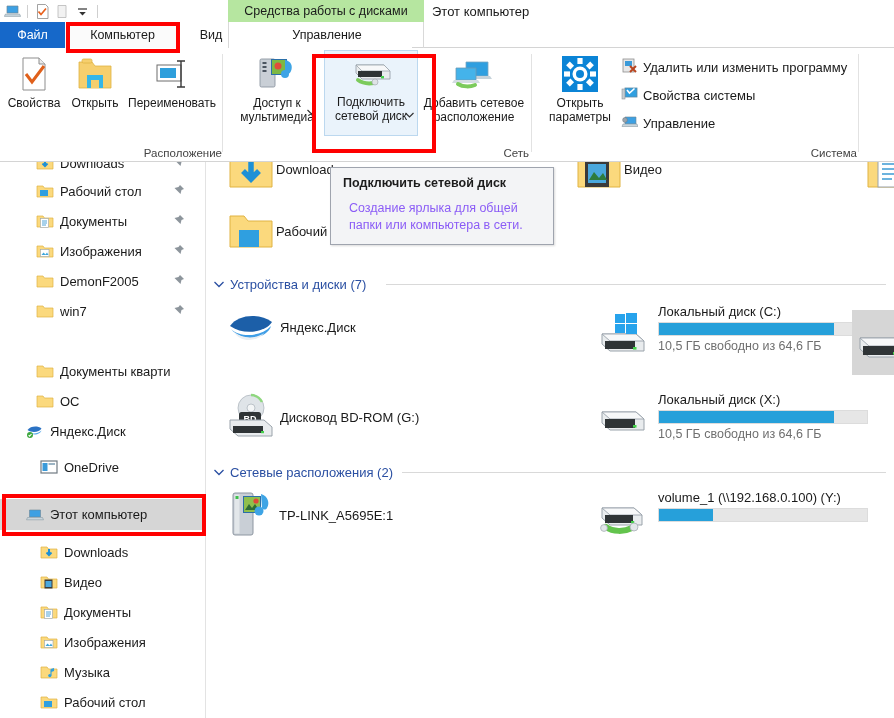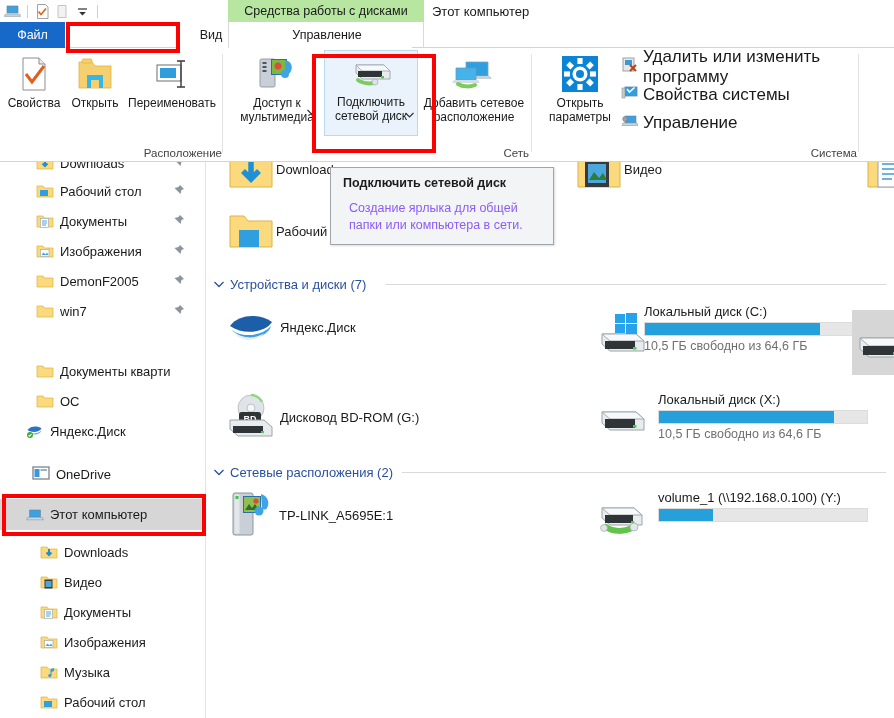--- a/index.html
+++ b/index.html
@@ -67,21 +67,21 @@
   .big-btn {
     position:absolute; top:4px; width:62px; height:80px;
     display:flex; flex-direction:column; align-items:center; justify-content:flex-start;
     font-size:12px; color:#1a1a1a; text-align:center; line-height:14px; cursor:default;
   }
   .big-btn .glyph { height:44px; display:flex; align-items:center; justify-content:center; }
   .big-btn .lbl { padding:0 1px; }
 
   .small-btn {
     position:absolute; height:22px; display:flex; align-items:center; gap:5px;
-    font-size:17px; color:#1a1a1a; cursor:default;
+    font-size:13px; color:#1a1a1a; cursor:default;
   }
 
   
   .ic { position:relative; display:inline-block; }
 
   
   .tooltip {
     position:absolute; left:330px; top:167px; width:224px; height:78px;
     background:#f3f4f6; border:1px solid #9fa4ae; z-index:40;
     box-shadow:1px 1px 2px rgba(0,0,0,.15);
@@ -166,20 +166,21 @@
       <span class="sep"></span>
     </div>
 
     <div class="ctx-tabgroup">Средства работы с дисками</div>
 
     <div class="win-title">Этот компьютер</div>
   </div>
 
   <div class="tabstrip">
     <div class="tab tab-file">Файл</div>
+    <div class="tab tab-computer">Компьютер</div>
     <div class="tab tab-view">Вид</div>
     <div class="tab tab-manage">Управление</div>
     <div class="ctx-underline"></div>
   </div>
 
   <div class="ribbon">
 
     <div class="rb-group" style="left:0; width:222px;">
 
       <div class="big-btn" style="left:3px;">
@@ -460,21 +461,21 @@
         <svg width="18" height="18" viewBox="0 0 18 18">
           <path d="M1.5 8 c3 -4 10 -4.5 14 -1.5 c-2 3.5 -9 5 -14 1.5 z" fill="#2b72c4"></path>
           <path d="M2 9.5 c3 3 10 2.5 13.5 -1 c-1 4 -9 6 -13.5 1 z" fill="#55a8e8"></path>
           <circle cx="4" cy="13" r="3" fill="#3ea83e"></circle>
           <path d="M2.6 13 l1 1.2 l1.9 -2.2" stroke="#fff" stroke-width="1.1" fill="none"></path>
         </svg>
       </span>
       <span class="ntext">Яндекс.Диск</span>
     </div>
 
-    <div class="nav-row" style="top:290px; padding-left:32px;align-items:flex-end;">
+    <div class="nav-row" style="top:290px; padding-left:40px;">
       <span class="nico">
         <svg width="18" height="18" viewBox="0 0 18 18">
           <rect x="1" y="3" width="16" height="12" fill="#ffffff" stroke="#707a82" stroke-width="1.2"></rect>
           <rect x="2.5" y="5" width="5" height="8" fill="#3a9ad9"></rect>
           <rect x="8.5" y="5" width="6.5" height="2" fill="#9bb4c4"></rect>
         </svg>
       </span>
       <span class="ntext">OneDrive</span>
     </div>
 
@@ -628,21 +629,21 @@
           <path d="M9 29 h30 v8 h-30 z" fill="#2f3436"></path>
           <rect x="37" y="35" width="3.5" height="2.6" fill="#44d14b"></rect>
           <g>
             <rect x="19" y="2" width="10" height="9" fill="#27a3ec"></rect>
             <rect x="30" y="1" width="11" height="10" fill="#27a3ec"></rect>
             <rect x="19" y="12" width="10" height="9" fill="#27a3ec"></rect>
             <rect x="30" y="12" width="11" height="10" fill="#27a3ec"></rect>
           </g>
         </svg>
       </span>
-      <div style="position:absolute; left:48px; top:0;">
+      <div style="position:absolute; left:62px; top:0;">
         <div class="dname">Локальный диск (C:)</div>
         <div class="bar">
           <div class="fill" id="fill-c" style="width: 84%;"></div>
         </div>
         <div class="dfree">10,5 ГБ свободно из 64,6 ГБ</div>
       </div>
     </div>
 
     <div class="sel-icon-box" style="left:646px; top:148px; width:64px; height:65px;">
       <svg width="62" height="52" viewBox="0 0 62 52" style="margin-top:10px; margin-left:2px;">

